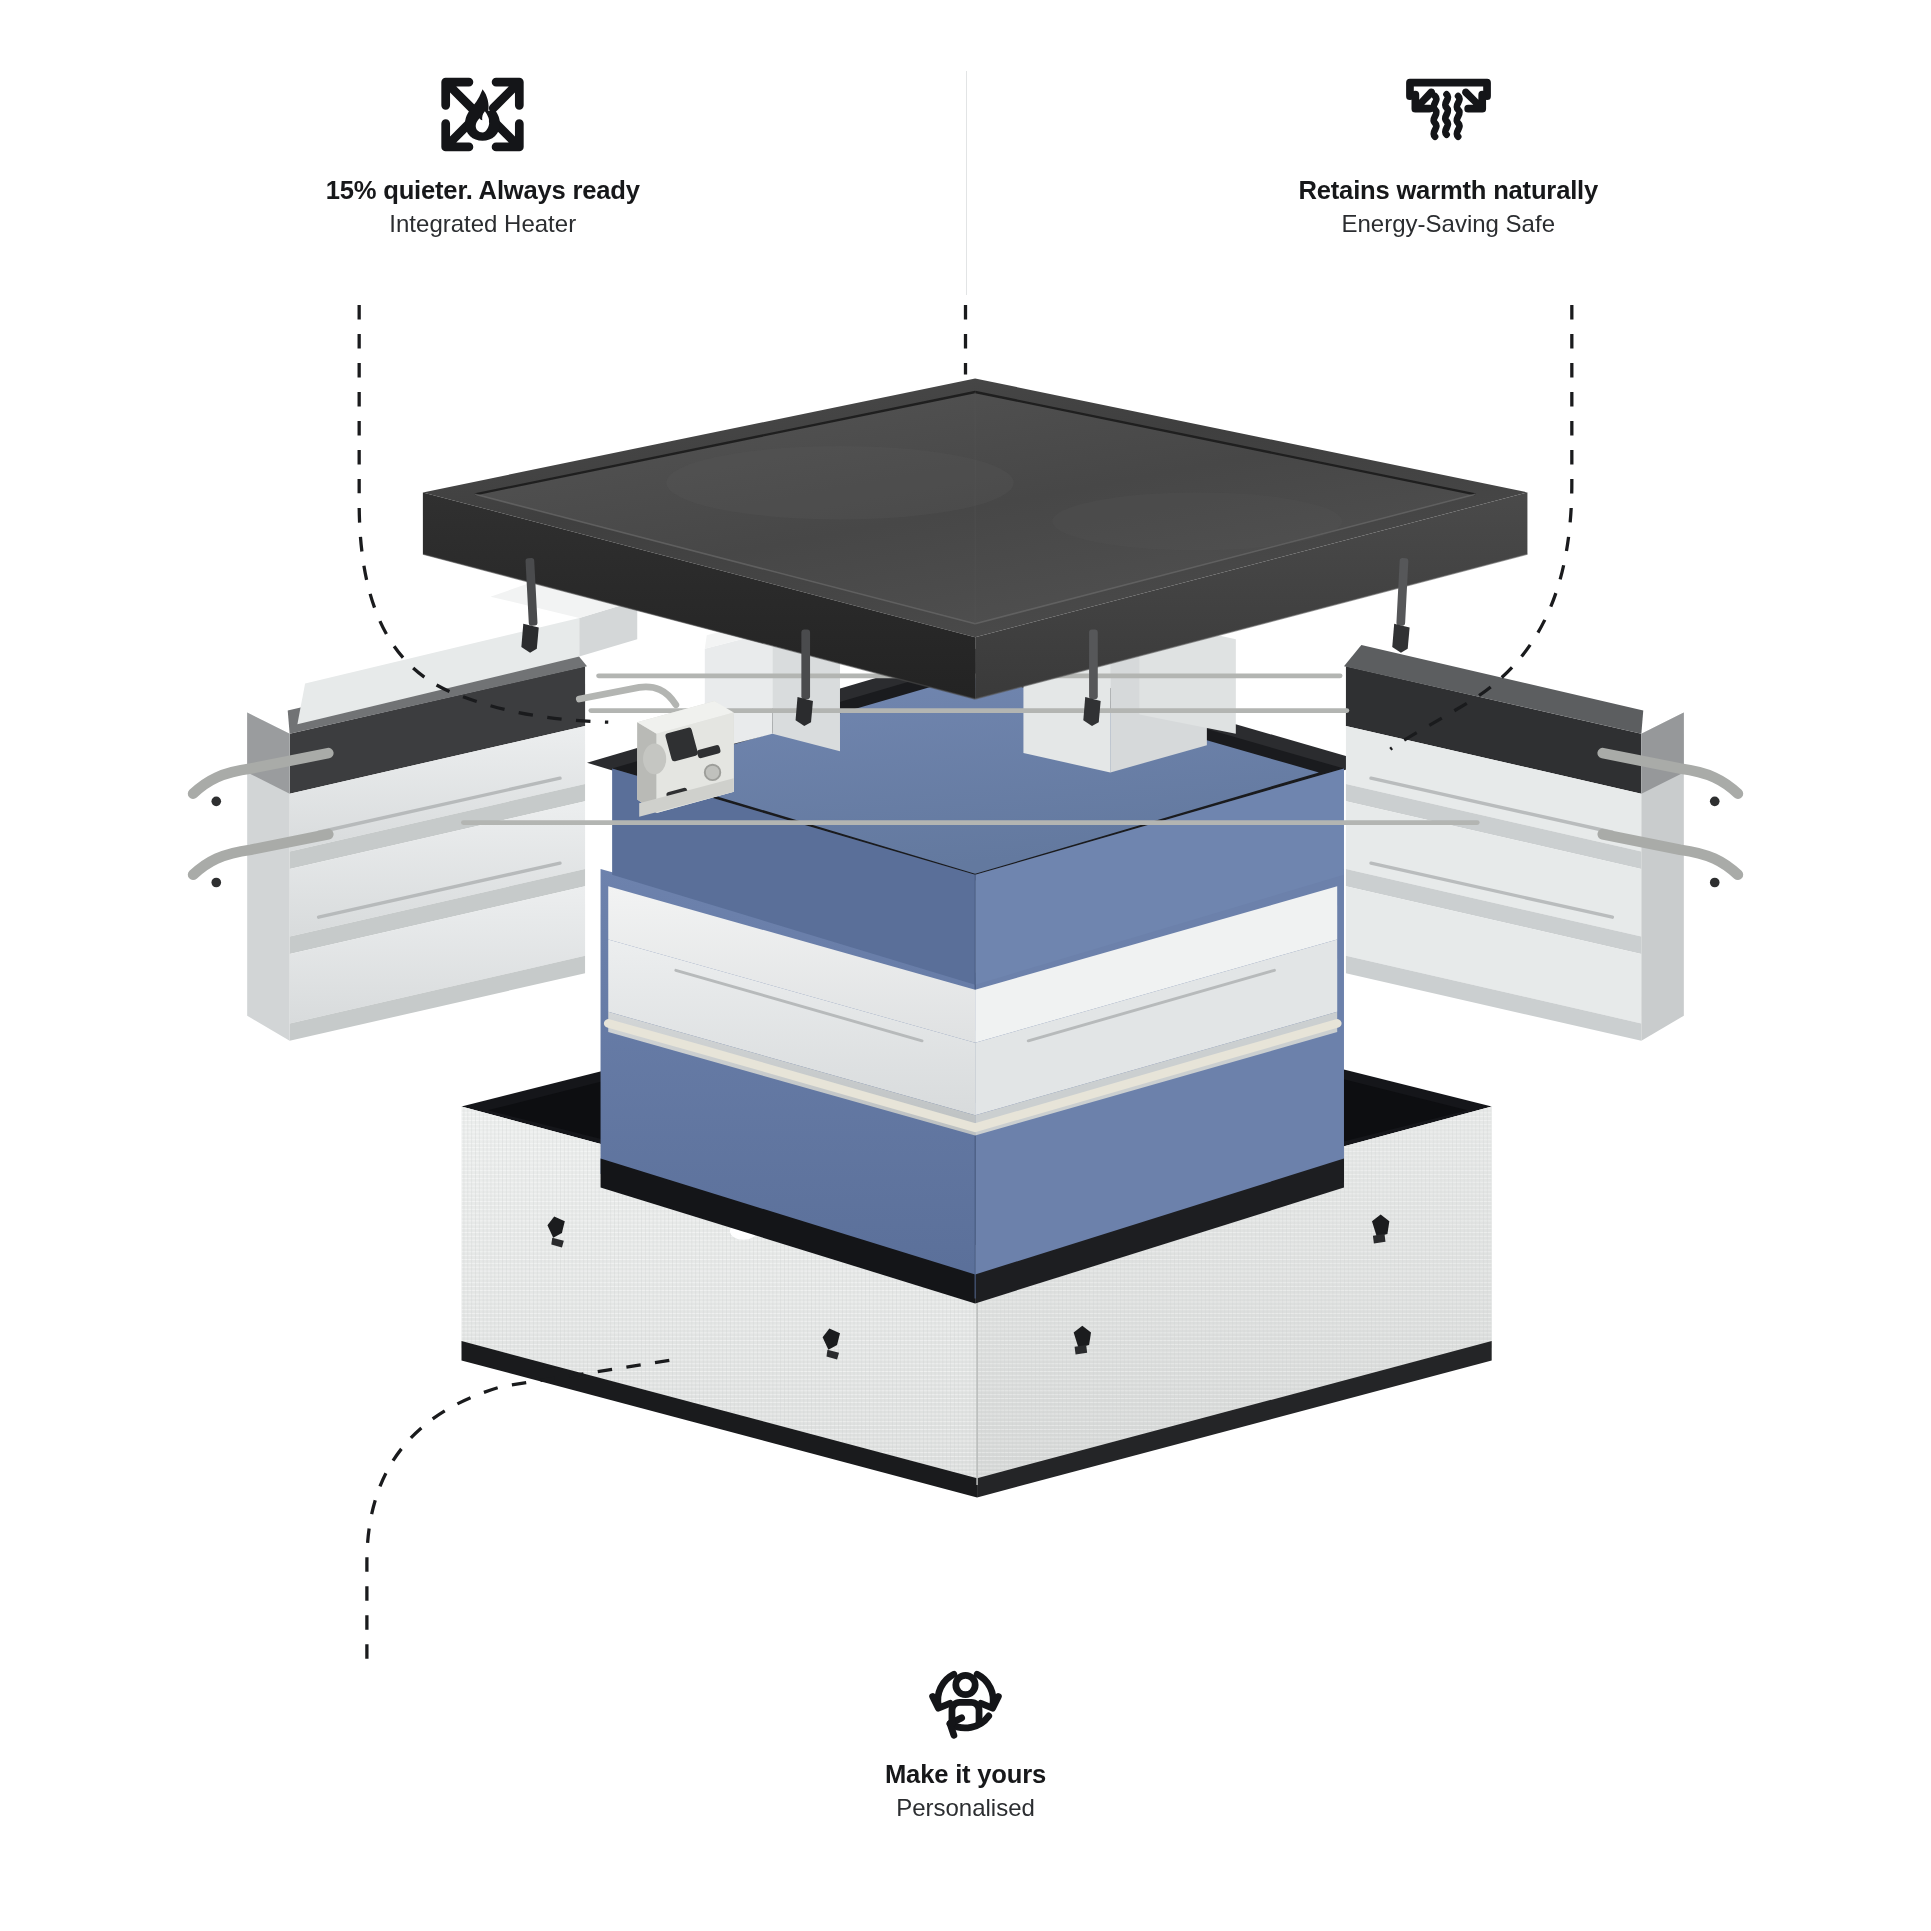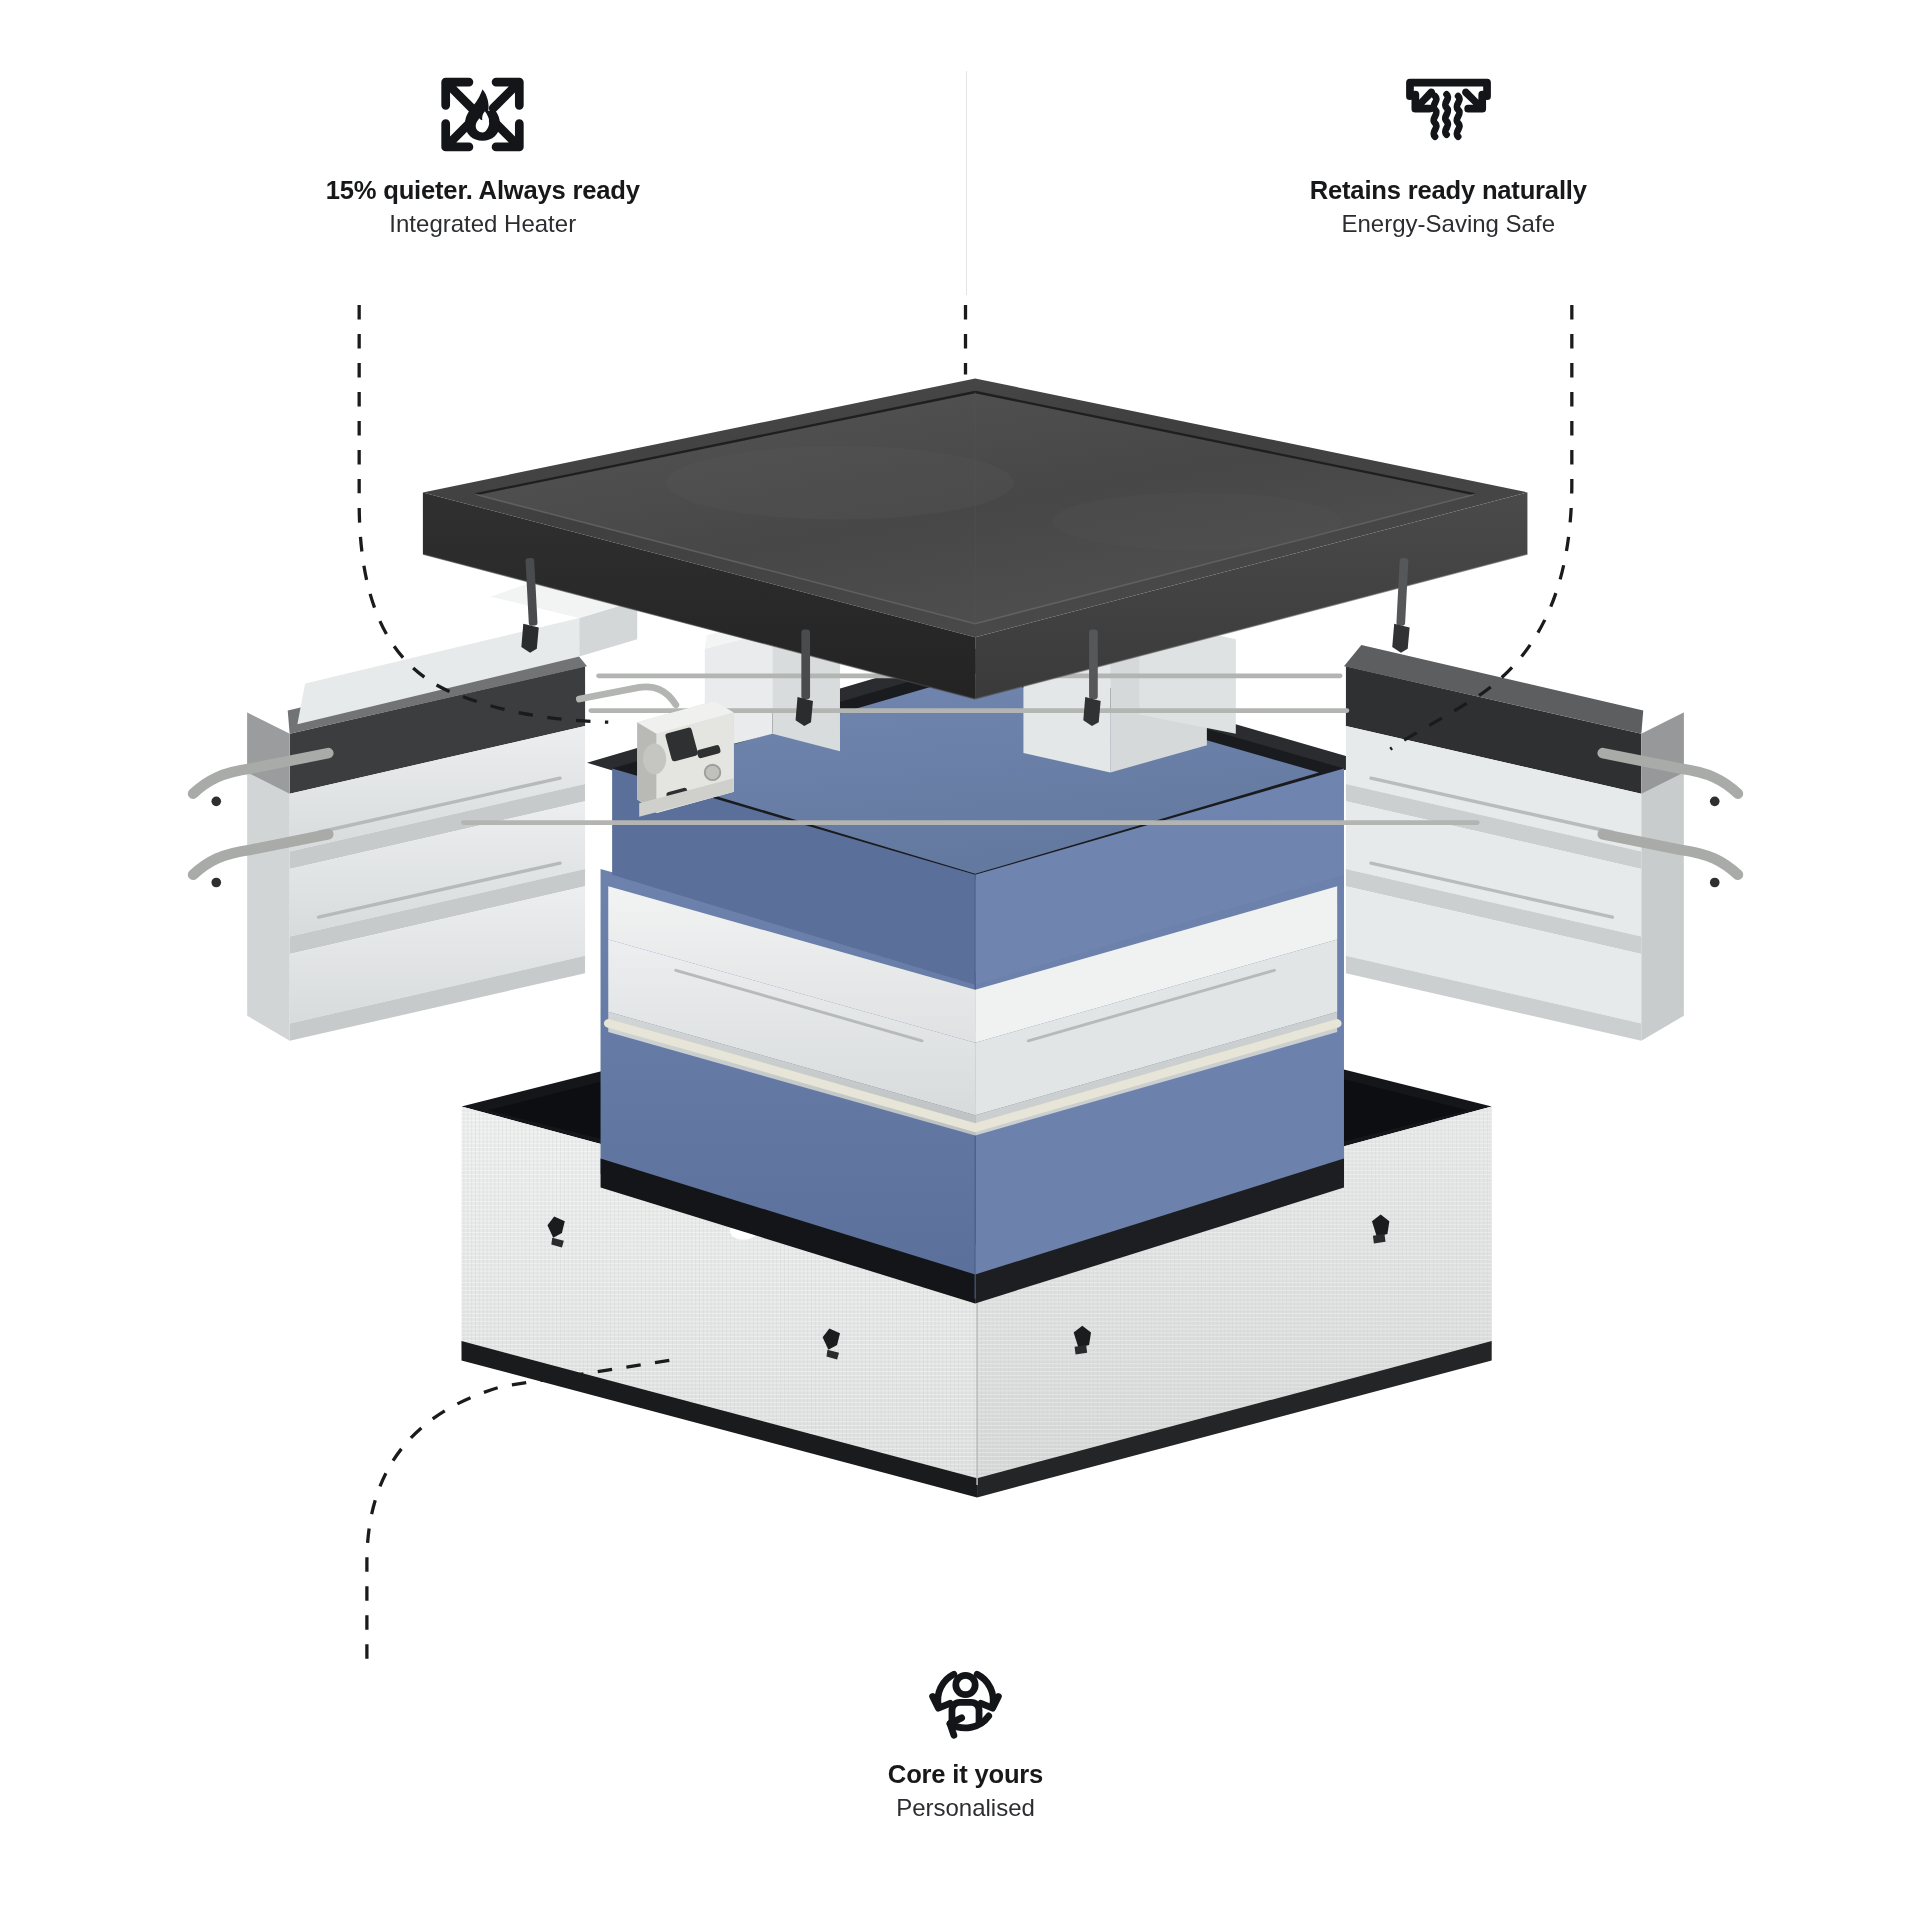--- a/index.html
+++ b/index.html
@@ -389,21 +389,21 @@
 
           <path d="M66,14 a4,4 0 0 1 2.8,1.2 L79,25.8 V20.4 a4,4 0 0 1 8,0 V35 a4,4 0 0 1 -4,4 H68.4 a4,4 0 0 1 0,-8 h5.4 L63.2,20.8 A4,4 0 0 1 66,14 Z"></path>
 
           <g stroke="#141518" stroke-width="7" fill="none" stroke-linecap="round">
             <path d="M34,22 c 5,5 -5,9 0,14 c 5,5 -5,9 0,14 c 5,5 -5,9 0,14"></path>
             <path d="M46,20 c 5,5 -5,9 0,14 c 5,5 -5,9 0,14 c 5,5 -5,9 0,14"></path>
             <path d="M58,22 c 5,5 -5,9 0,14 c 5,5 -5,9 0,14 c 5,5 -5,9 0,14"></path>
           </g>
         </svg>
       </div>
-      <div class="feature-title">Retains ready naturally</div>
+      <div class="feature-title">Retains warmth naturally</div>
       <div class="feature-sub">Energy-Saving Safe</div>
     </div>
 
   </div>
 
   <div class="feature-row bottom">
 
     <div class="feature-cell">
       <div class="feature-icon">
         <svg width="89" height="89" viewBox="0 0 92 92" fill="none" stroke="#141518">
@@ -412,21 +412,21 @@
           <path d="M12,44 l6,12 l12,-5" stroke-width="7" stroke-linecap="round" stroke-linejoin="round" fill="none"></path>
           <path d="M58,21 A30,30 0 0 1 74,54" stroke-width="7" stroke-linecap="round" fill="none"></path>
           <path d="M80,44 l-6,12 l-12,-5" stroke-width="7" stroke-linecap="round" stroke-linejoin="round" fill="none"></path>
           <path d="M70,64 A30,30 0 0 1 30,72" stroke-width="7" stroke-linecap="round" fill="none"></path>
           <path d="M42,66 l-12,6 l4,12" stroke-width="7" stroke-linecap="round" stroke-linejoin="round" fill="none"></path>
 
           <circle cx="46" cy="32" r="10" stroke-width="7" fill="none"></circle>
           <path d="M32,72 V58 a8,8 0 0 1 8,-8 h12 a8,8 0 0 1 8,8 v14" stroke-width="7" stroke-linecap="round" fill="none"></path>
         </svg>
       </div>
-      <div class="feature-title">Core it yours</div>
+      <div class="feature-title">Make it yours</div>
       <div class="feature-sub">Personalised</div>
     </div>
 
 
   </div>
 
 </div>
 
 
 </body></html>

